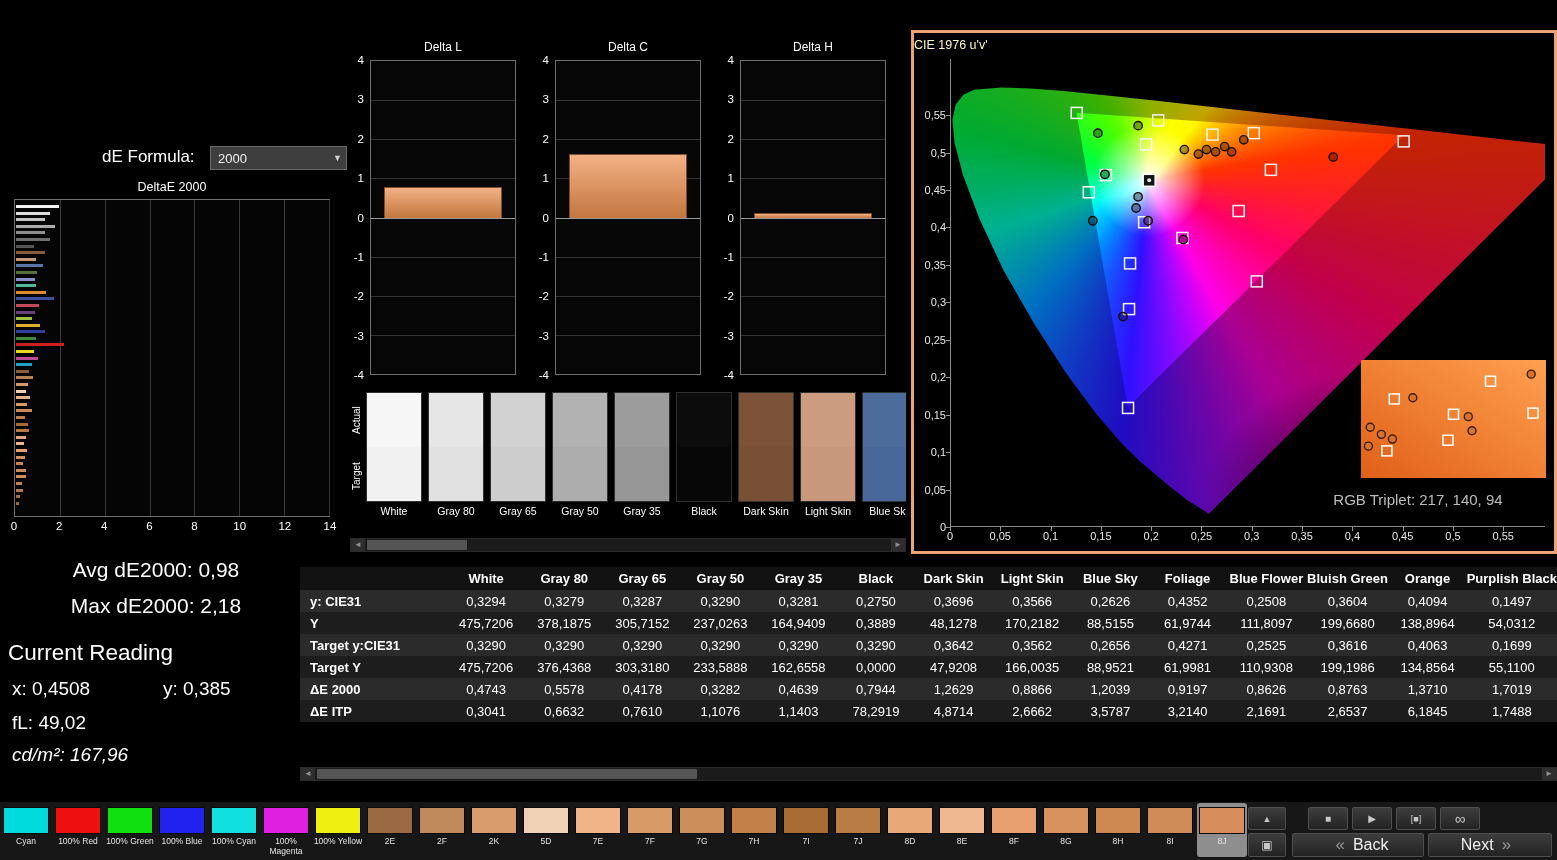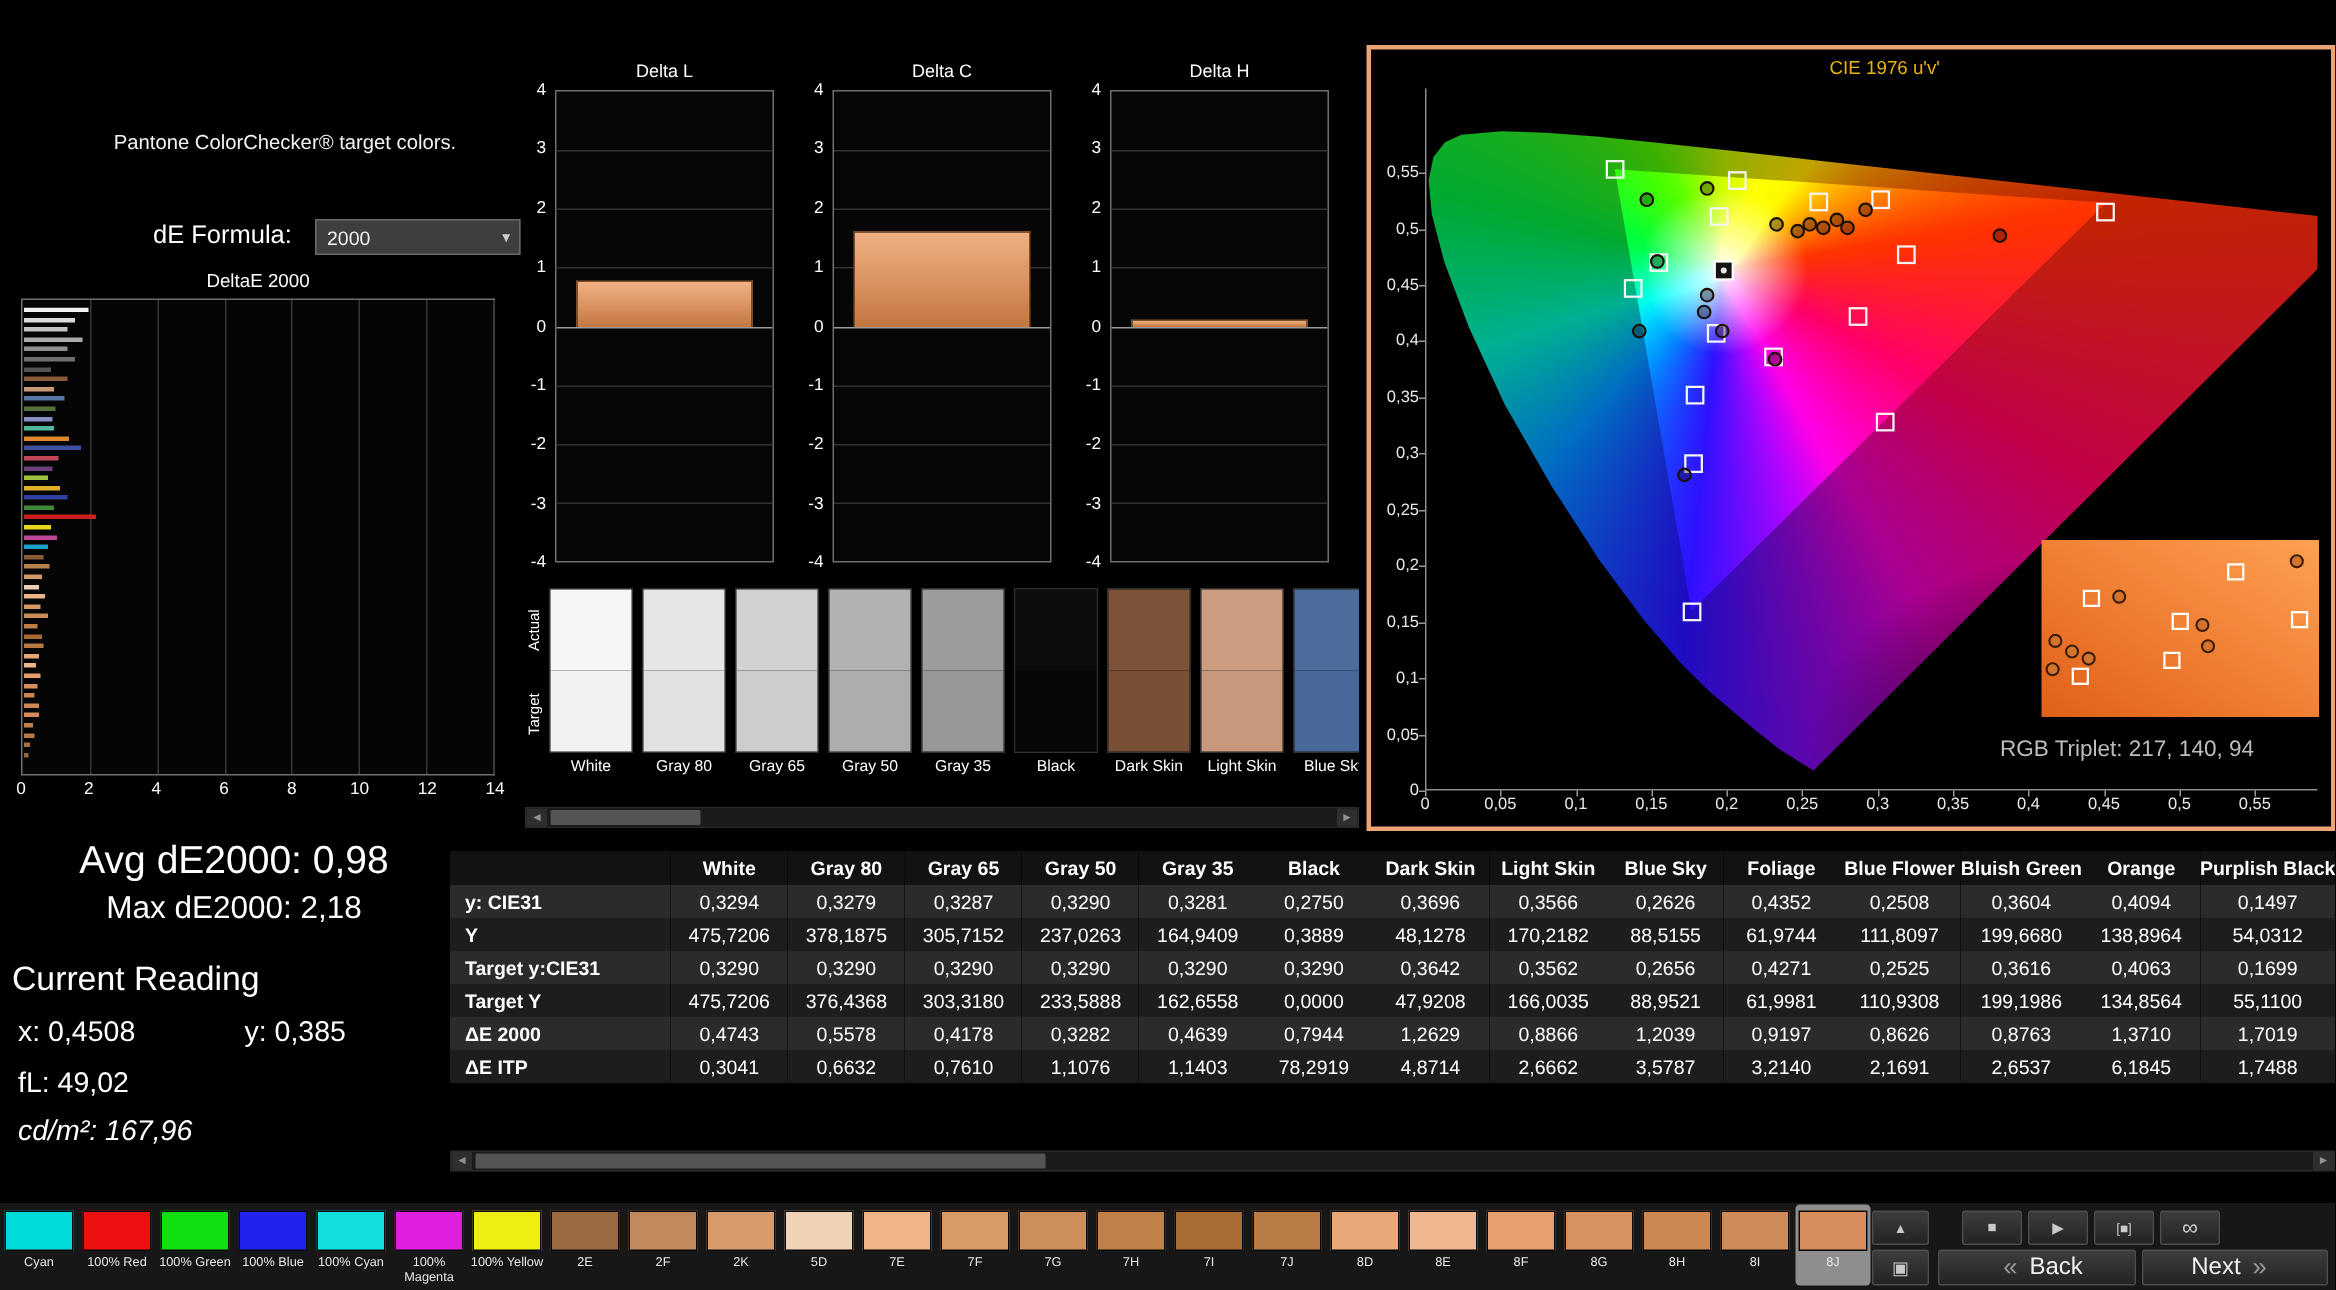--- a/index.html
+++ b/index.html
@@ -44,42 +44,42 @@
   .swlab { font-size: 10.5px; color: #fff; text-align: center; margin-top: 3px; white-space: nowrap; }
 
   
   .hscroll { position: absolute; height: 14px; background: #101010; display: flex; align-items: center; border: 1px solid #2a2a2a; }
   .scroll-arrow { width: 14px; height: 12px; background: #2e2e2e; color: #909090; font-size: 8px; line-height: 12px; text-align: center; flex: none; cursor: pointer; }
   .scroll-track { flex: 1; position: relative; height: 100%; background: #1b1b1b; }
   .scroll-thumb { position: absolute; top: 1px; bottom: 1px; background: #545454; border-radius: 1px; }
 
   
   .cie-panel { position: absolute; left: 911px; top: 30px; width: 646px; height: 524px; background: #000; border: 3px solid #eba274; }
-  .cie-title { position: absolute; top: 5px; left: 0; right: 0; text-align: center; font-size: 12.5px; color: #eab308; margin-left: 45px; }
+  .cie-title { position: absolute; top: 5px; left: 0; right: 0; font-size: 12.5px; color: #fef9c3; }
   .cie-plot { position: absolute; left: 36px; top: 26px; width: 595px; height: 468px; border-left: 1px solid #8d8d8d; border-bottom: 1px solid #8d8d8d; }
   .chroma { position: absolute; inset: 0;
     background:
       radial-gradient(circle 75px at 33.3% 25.9%, rgba(255,255,255,.85) 0%, rgba(255,255,255,0) 75%),
       conic-gradient(from 0deg at 33.3% 25.9%,
         #b8e800 0deg, #ffd800 40deg, #ff3000 80deg, #ff0060 120deg, #e000c0 150deg,
         #2810ff 186deg, #0090ff 222deg, #00e8c0 252deg, #00e040 285deg, #50e800 330deg, #b8e800 360deg);
   }
   #chroma-base { filter: brightness(.76); }
   #chroma-shade { background: radial-gradient(ellipse 45% 42% at 72% 94%, rgba(0,0,0,.8), rgba(0,0,0,0) 65%); }
   #chroma-tri { filter: brightness(1.14) saturate(1.05); }
   .cie-svg { position: absolute; inset: 0; }
   .cie-ylab { position: absolute; width: 32px; text-align: right; font-size: 11px; color: #e8e8e8; }
   .cie-xlab { position: absolute; top: 497px; transform: translateX(-50%); font-size: 11px; color: #e8e8e8; }
   .cie-ytickm { position: absolute; left: 32px; width: 4px; height: 1px; background: #999; }
   .cie-xtickm { position: absolute; top: 494px; width: 1px; height: 4px; background: #999; }
   .rgb-label { position: absolute; left: 297px; top: 432px; width: 340px; text-align: center; font-size: 15px; color: #bdbdbd; }
 
   
   .stat { position: absolute; color: #fff; }
-  .stat-avg { left: 6px; top: 558px; width: 300px; text-align: center; font-size: 26px; }
+  .stat-avg { left: 6px; top: 558px; width: 300px; text-align: center; font-size: 21px; }
   .stat-max { left: 6px; top: 594px; width: 300px; text-align: center; font-size: 21px; }
   .stat-current { left: 8px; top: 640px; font-size: 22.5px; }
   .stat-x { left: 12px; top: 678px; font-size: 19px; }
   .stat-y { left: 163px; top: 678px; font-size: 19px; }
   .stat-fl { left: 12px; top: 712px; font-size: 19px; }
   .stat-cd { left: 12px; top: 744px; font-size: 19px; font-style: italic; }
 
   
   .table-wrap { position: absolute; left: 300px; top: 567px; width: 1257px; height: 200px; overflow: hidden; }
   table { border-collapse: collapse; table-layout: fixed; font-size: 13px; color: #fff; }
@@ -100,21 +100,20 @@
   .cbtn { position: absolute; background: linear-gradient(180deg, #3d3d3d, #232323); border: 1px solid #4e4e4e; border-radius: 2px; color: #c9c9c9; display: flex; align-items: center; justify-content: center; cursor: pointer; }
   .cbtn .lbl { color: #efefef; font-size: 16px; }
   .cbtn .chev { color: #9a9a9a; font-size: 17px; margin: 0 8px; }
 </style>
 </head>
 <body>
 
 <div class="screen">
 
   <div class="desc">
-    <div>Pantone ColorChecker® target colors.</div>
   </div>
   <div class="formula-label">dE Formula:</div>
   <div class="dropdown">
     <span>2000</span>
     <span class="dd-arrow">▼</span>
   </div>
 
   <div class="de-title">DeltaE 2000</div>
   <div class="de-plot" id="de-plot">
       <div class="vgrid" style="left: 14.2857%;"></div>

